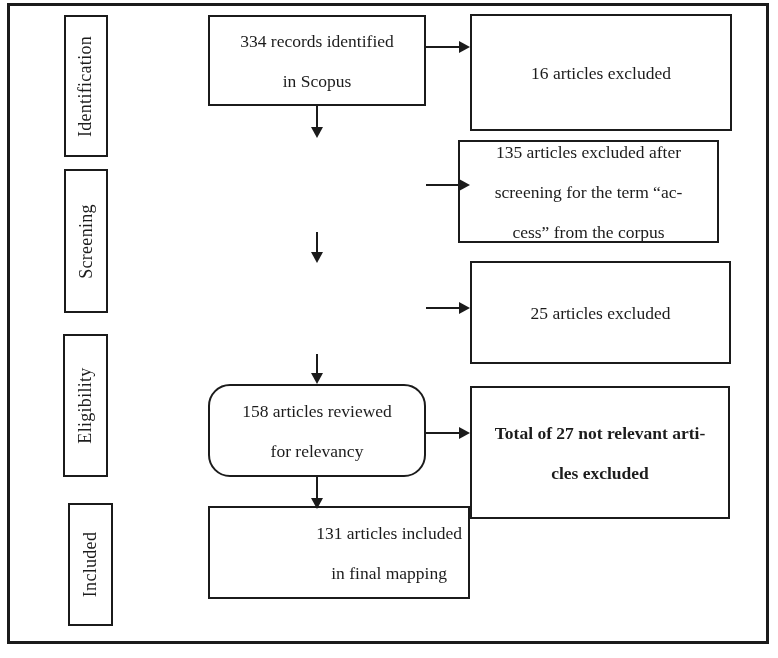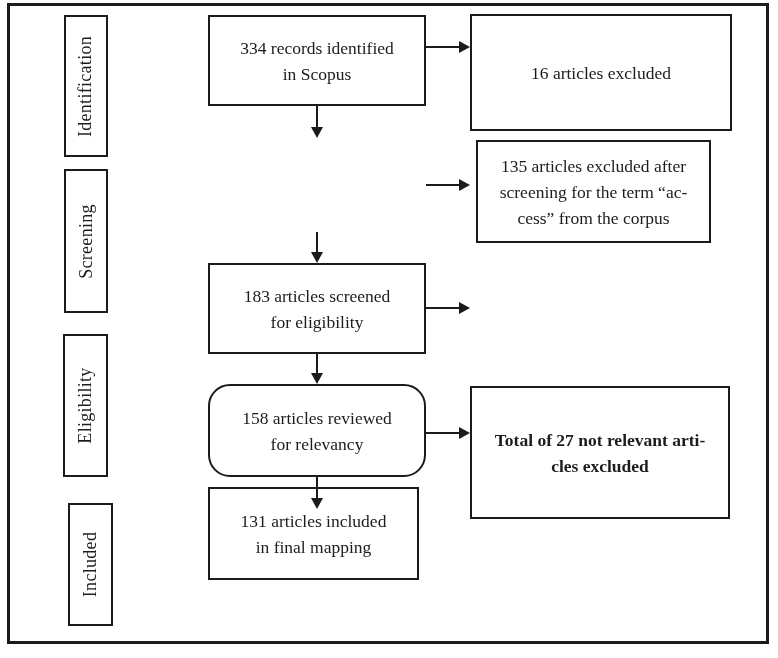--- a/index.html
+++ b/index.html
@@ -34,21 +34,21 @@
     box-sizing: border-box;
     background: #ffffff;
     display: flex;
     align-items: center;
     justify-content: center;
     text-align: center;
   }
   .flow-box span, .excl-box span {
     white-space: pre-line;
     font-size: 17.5px;
-    line-height: 26px;
+    line-height: 40px;
     display: block;
     padding: 0 6px;
   }
   .stage-box span {
     transform: rotate(-90deg);
     white-space: nowrap;
     font-size: 18px;
     letter-spacing: 0.3px;
   }
   
@@ -102,40 +102,39 @@
     <span>Eligibility</span>
   </div>
   <div class="box stage-box" style="left:68px; top:503px; width:45px; height:123px;">
     <span>Included</span>
   </div>
 
   <div class="box flow-box" style="left:208px; top:15px; width:218px; height:91px;">
     <span>334 records identified
 in Scopus</span>
   </div>
-  <div class="box flow-box" style="left:208px; top:263px; width:218px; height:91px;">
-    <span>183 articles screened
-for eligibility</span>
-  </div>
   <div class="box flow-box" style="left:208px; top:384px; width:218px; height:93px;border-radius:22px;">
     <span>158 articles reviewed
 for relevancy</span>
   </div>
-  <div class="box flow-box" style="left:208px; top:487px; width:211px; height:93px;">
+  <div class="box flow-box" style="left:208px; top:506px; width:262px; height:93px;justify-content:flex-end;">
     <span>131 articles included
 in final mapping</span>
   </div>
 
   <div class="box excl-box" style="left:470px; top:14px; width:262px; height:117px;">
     <span>16 articles excluded</span>
   </div>
-  <div class="box excl-box" style="left:476px; top:140px; width:235px; height:103px;align-items:center;">
+  <div class="box excl-box" style="left:458px; top:140px; width:261px; height:103px;align-items:center;">
     <span>135 articles excluded after
 screening for the term “ac-
 cess” from the corpus</span>
+  </div>
+  <div class="box excl-box" style="left:470px; top:261px; width:261px; height:103px;">
+    <span>25 articles excluded</span>
   </div>
   <div class="box excl-box" style="left:470px; top:386px; width:260px; height:133px;font-weight:bold;">
     <span>Total of 27 not relevant arti-
 cles excluded</span>
   </div>
 
   <div class="varrow" style="left:316px; top:106px; height:21px;"></div>
   <div class="varrow" style="left:316px; top:232px; height:20px;"></div>
   <div class="varrow" style="left:316px; top:354px; height:19px;"></div>
   <div class="varrow" style="left:316px; top:477px; height:21px;"></div>

